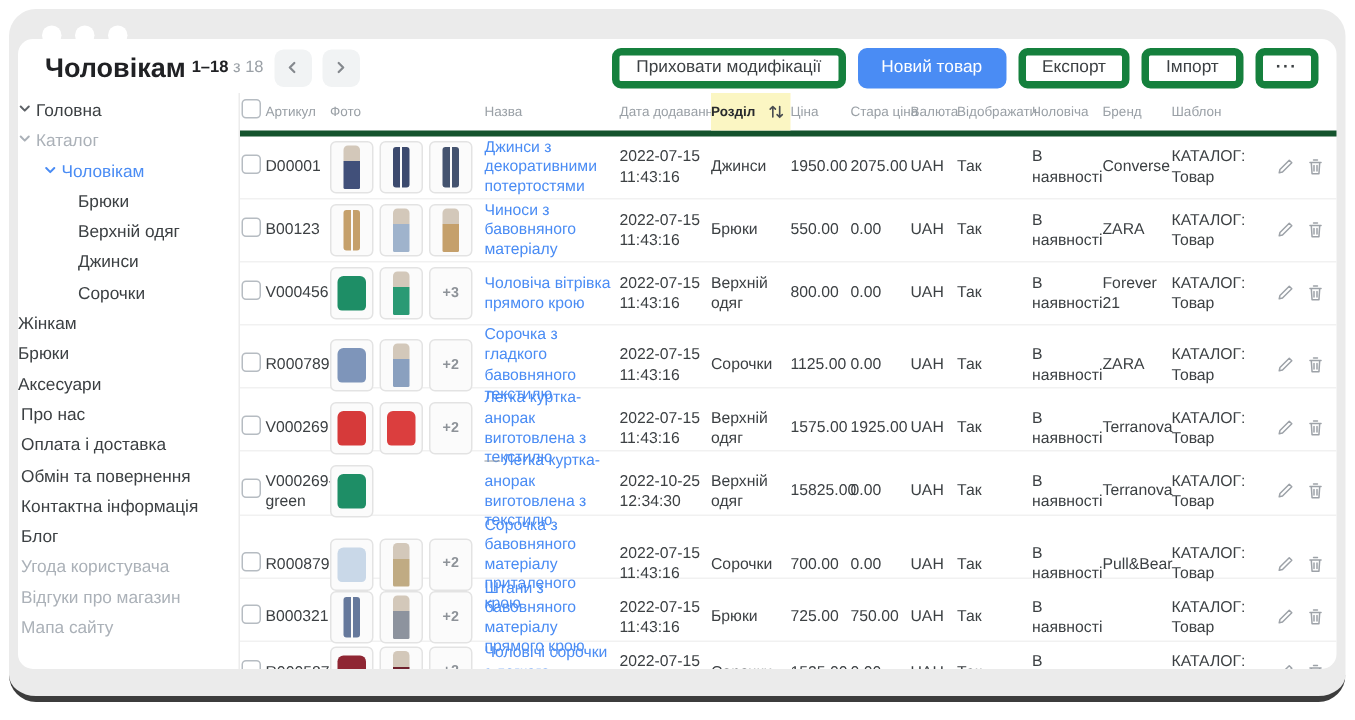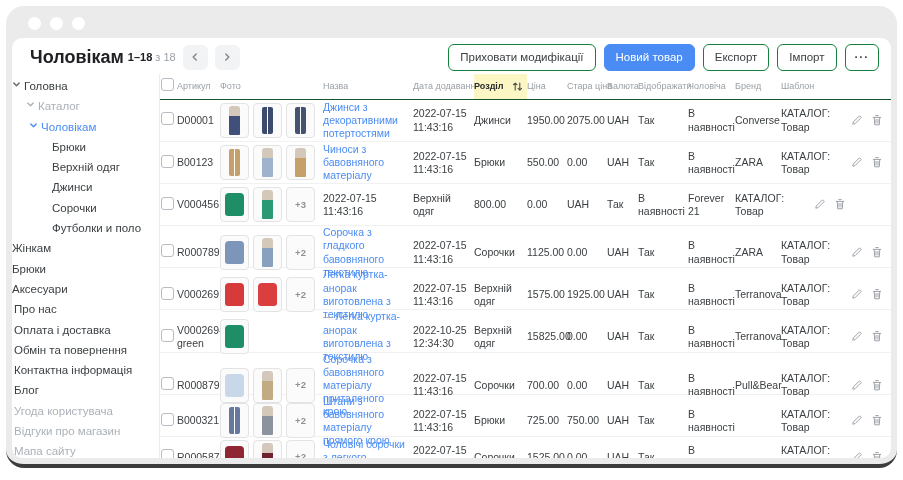--- a/index.html
+++ b/index.html
@@ -2,53 +2,53 @@
 <html><head>
 <meta charset="utf-8">
 <style>
   html,body{margin:0;padding:0}
   body{width:903px;height:480px;background:#fff;position:relative;overflow:hidden;
        font-family:"Liberation Sans","DejaVu Sans",sans-serif;-webkit-font-smoothing:antialiased}
   .window{position:absolute;left:6px;top:6px;width:891px;height:462px;background:#ebebeb;
           border-radius:18px;border-bottom:4px solid #3c3c3c;box-sizing:border-box}
   .win-dots{position:absolute;top:11px;left:22px;display:flex;gap:9px}
   .dot{width:13px;height:13px;border-radius:50%;background:#fff}
-  .card{position:absolute;left:6px;top:32px;width:879px;height:420px;background:#fff;border-radius:10px;overflow:hidden}
+  .card{position:absolute;left:6px;top:20px;width:879px;height:420px;background:#fff;border-radius:10px;overflow:hidden}
 
   
   .toolbar{height:34px;display:flex;align-items:center;padding:2px 12px 0 18px}
   .page-title{font-size:18px;font-weight:700;color:#202124;margin:0}
   .pag{margin-left:4px;font-size:11px;white-space:nowrap}
   .pag b{color:#202124}
   .pag .of{color:#9aa0a6}
   .navbtn{width:25px;height:25px;border:none;border-radius:6px;background:#f1f3f4;color:#85898e;
           display:flex;align-items:center;justify-content:center;cursor:pointer;margin-left:7px;padding:0}
   .tb-actions{margin-left:auto;display:flex;gap:8px;align-items:center}
-  .btn{height:27px;padding:0 11px;border:1px solid #15803d;border-radius:6px;background:#fff;
+  .btn{height:27px;padding:0 11px;border:5px solid #15803d;border-radius:6px;background:#fff;
        font-size:11.5px;color:#3c4043;font-family:inherit;cursor:pointer;white-space:nowrap}
   .btn.primary{background:#4a8cf4;border-color:#4a8cf4;color:#fff}
   .btn.more{font-weight:700;letter-spacing:1px;padding:0 9px}
 
   
   .main{display:flex;height:386px}
   .sidebar{width:148px;flex:none;border-right:1px solid #ececec;box-sizing:border-box;padding-top:6px}
   .si{height:20.3px;display:flex;align-items:flex-start;font-size:11.5px;color:#3c4043;cursor:pointer;white-space:nowrap}
   .si .chev{width:9px;height:9px;margin-right:3px;flex:none;color:#5f6368}
   .si.gray{color:#abb1b8}
   .si.gray .chev{color:#abb1b8}
   .si.active{color:#4a8cf4}
   .si.active .chev{color:#4a8cf4}
-  .lvl0{padding-left:0}.lvl1{padding-left:14px}.lvl2{padding-left:17px}
+  .lvl0{padding-left:0}.lvl1{padding-left:0}.lvl2{padding-left:17px}
   .lvl1nc{padding-left:2px}.lvl2nc{}.lvl3{padding-left:40px}
 
   
   .table{flex:1;font-size:10.5px;color:#3c4043}
   .thead,.trow{display:grid;align-items:center;
     grid-template-columns:17px 43px 103px 90px 61px 53px 40px 40px 31px 50px 47px 46px 74px 37px}
-  .thead{height:25px;border-bottom:1px solid #14532d;color:#9aa0a6;font-size:9px}
+  .thead{height:25px;border-bottom:4px solid #14532d;color:#9aa0a6;font-size:9px}
   .thead .c{white-space:nowrap;overflow:visible}
   .trow{height:41.1px;border-bottom:1px solid #f1f1f1}
   .trow:last-child{border-bottom:none}
   .c{padding-right:4px;box-sizing:border-box;line-height:1.25}
   .cb{width:13px;height:13px;border:1px solid #b6bcc2;border-radius:3px;background:#fff;display:inline-block;
       box-sizing:border-box;cursor:pointer;margin-left:1px}
   .hl{background:#fbf6c3;color:#282a2d;font-weight:700;display:flex;align-items:center;gap:8px;height:100%;cursor:pointer}
   .sort-ic{color:#4a4d51;flex:none}
 
   .c-photo{display:flex;gap:4px;align-items:center}
@@ -152,23 +152,20 @@
           </div>
         <div class="si lvl3">
             <span>Верхній одяг</span>
           </div>
         <div class="si lvl3">
             <span>Джинси</span>
           </div>
         <div class="si lvl3">
             <span>Сорочки</span>
           </div>
-        <div class="si lvl3">
-            <span>Футболки и поло</span>
-          </div>
         <div class="si lvl2nc">
             <span>Жінкам</span>
           </div>
         <div class="si lvl2nc">
             <span>Брюки</span>
           </div>
         <div class="si lvl2nc">
             <span>Аксесуари</span>
           </div>
         <div class="si lvl1nc">
@@ -307,20 +304,23 @@
             <span class="thumb" data-kind="top" style="--c:#1e8e66">
                 <i class="g"></i>
               </span>
             <span class="thumb" data-kind="person" style="--c:#2a9a74">
                 <i class="g"></i>
               </span>
             <span class="thumb" data-kind="more">
                 <span>+3</span>
               </span>
           </span>
+          <span class="c">
+              <a class="pname"><span>Чоловіча вітрівка прямого крою</span></a>
+            </span>
           <span class="c">2022-07-15 11:43:16</span>
           <span class="c">Верхній одяг</span>
           <span class="c">800.00</span>
           <span class="c">0.00</span>
           <span class="c">UAH</span>
           <span class="c">Так</span>
           <span class="c">В наявності</span>
           <span class="c">Forever 21</span>
           <span class="c">КАТАЛОГ: Товар</span>
           <span class="c c-act">

